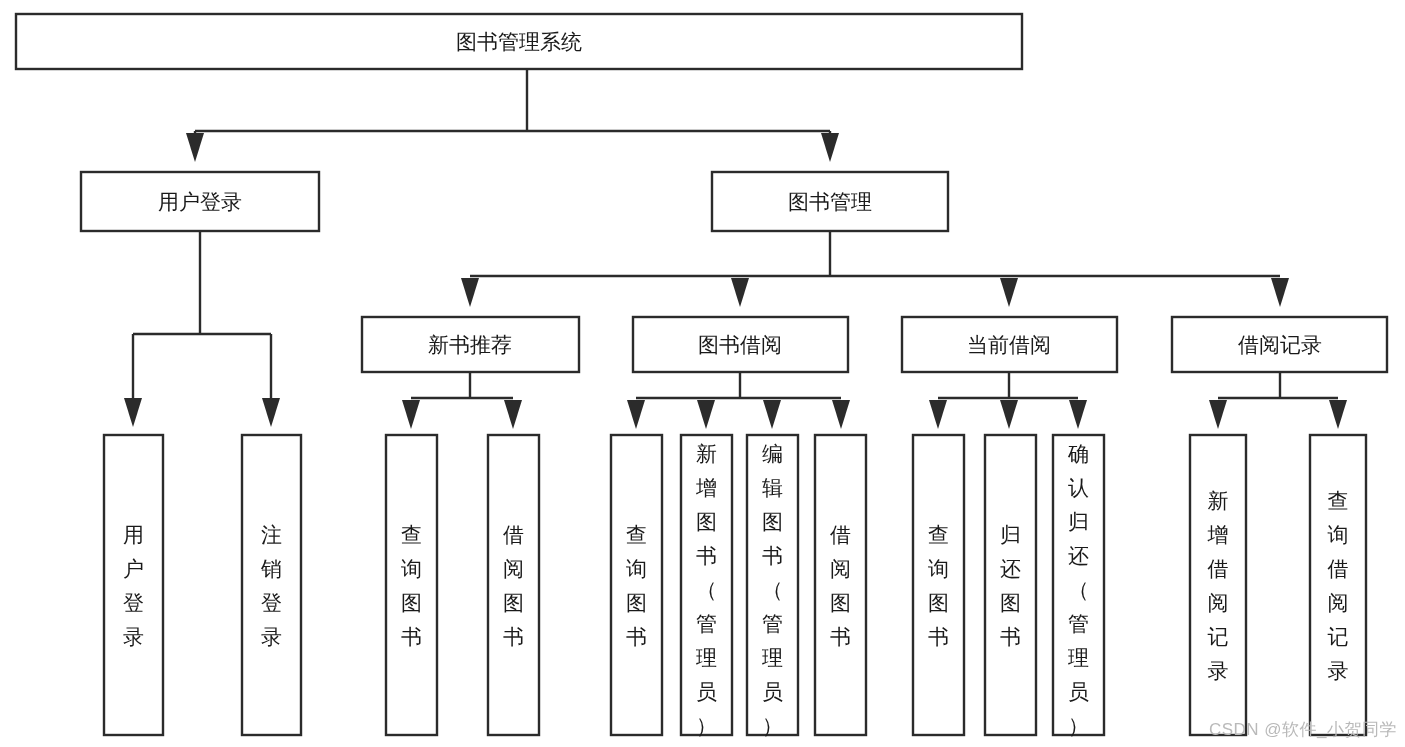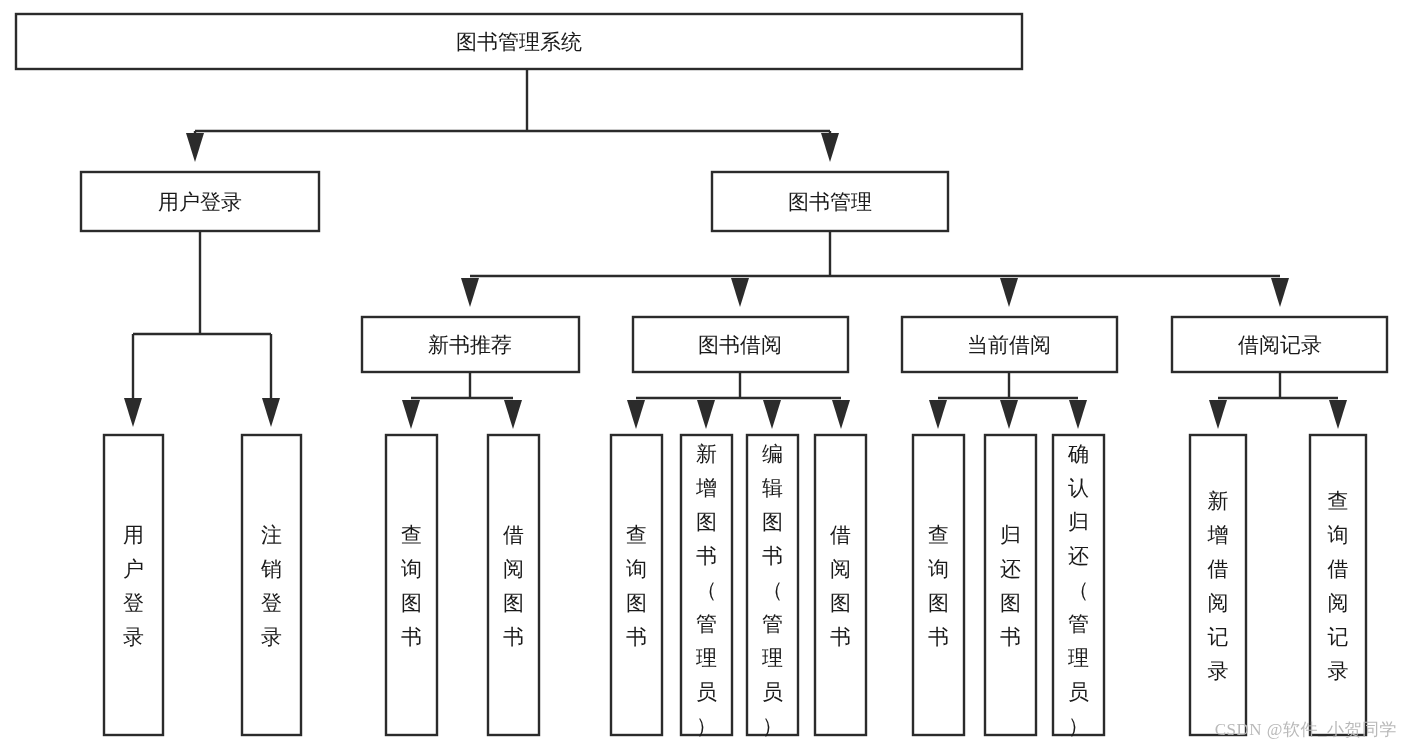--- a/index.html
+++ b/index.html
@@ -53,21 +53,21 @@
     stroke-linecap: butt;
   }
   .arrow-head {
     fill: #2b2b2b;
     stroke: none;
   }
   .watermark {
     position: absolute;
     right: 8px;
     bottom: 6px;
-    font-family: Liberation Serif, serif;
+    font-family: Liberation Sans, sans-serif;
     font-size: 17px;
     color: #b9b9b9;
     white-space: nowrap;
     letter-spacing: 0.5px;
     user-select: none;
   }
 </style>
 </head>
 <body>
 

